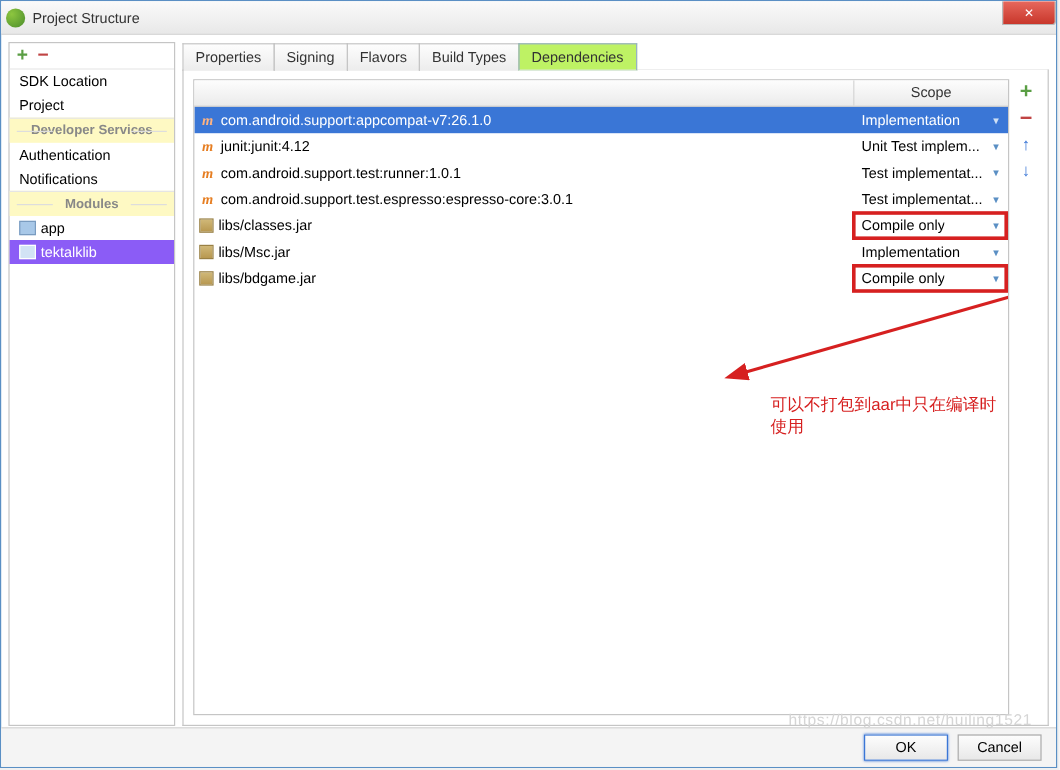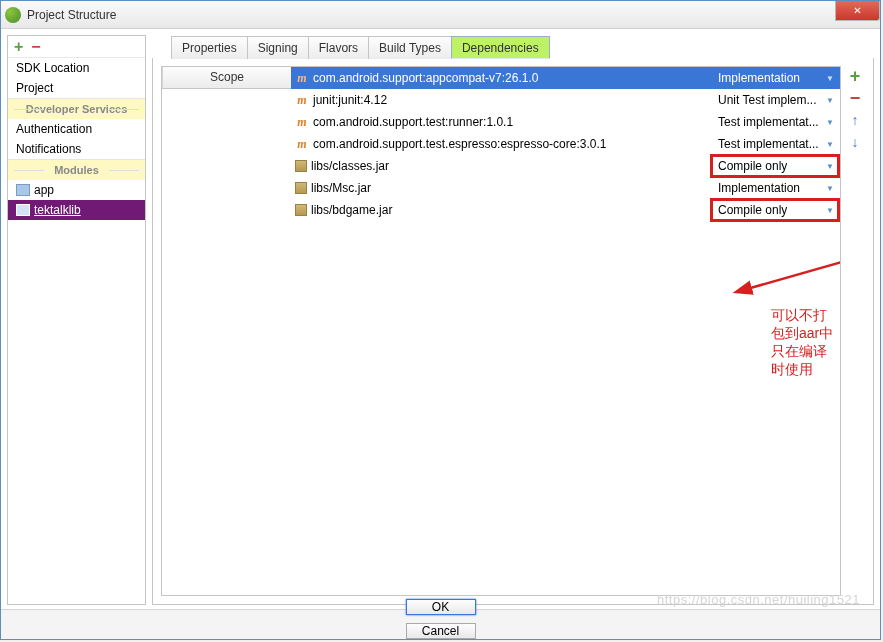--- a/index.html
+++ b/index.html
@@ -18,31 +18,31 @@
     .sidebar { width: 139px; border: 1px solid #c5c5c5; background: #fff; display: flex; flex-direction: column; }
     .sidebar-toolbar { height: 22px; display: flex; align-items: center; padding: 0 6px; gap: 8px; border-bottom: 1px solid #e8e8e8; }
     .plus-icon { color: #5a9e44; font-size: 16px; font-weight: bold; cursor: pointer; }
     .minus-icon { color: #c04444; font-size: 16px; font-weight: bold; cursor: pointer; }
     .sidebar-item { padding: 3px 8px; color: #000000; cursor: pointer; }
     .sidebar-header { padding: 4px 6px; color: #888; font-weight: bold; text-align: center; border-top: 1px solid #e5e5e5; background: #fef9c3; font-size: 11px; position: relative; }
     .sidebar-header::before, .sidebar-header::after { content:""; position:absolute; top:50%; width: 30px; height:1px; background:#ddd; }
     .sidebar-header::before { left: 6px; }
     .sidebar-header::after { right: 6px; }
     .module-item { padding: 3px 8px; display: flex; align-items: center; gap: 4px; cursor: pointer; }
-    .module-item.selected { background: #701a75; color: #fff; text-decoration: underline; }
+    .module-item.selected { background: #8b5cf6; color: #fff; }
     .mod-icon { width: 14px; height: 12px; background: #a8c8e8; border: 1px solid #7a9cc0; }
     .module-item.selected .mod-icon { background: #d2e3f5; border-color:#fff; }
     
     .main { flex: 1; display: flex; flex-direction: column; }
-    .tabs { display: flex; height: 24px; border-bottom: 1px solid #b8b8b8; margin-left: 19px; }
+    .tabs { display: flex; height: 24px; border-bottom: 1px solid #b8b8b8; }
     .tab { padding: 4px 10px; border: 1px solid #c5c5c5; background: linear-gradient(#fdfdfd, #ececec); margin-right: -1px; cursor: pointer; color: #333; border-bottom: none; position: relative; top: 1px; }
     .tab.active { background: #bef264; border: 1px solid #98b0c8; border-bottom: 1px solid #e0e8ef; z-index: 2; }
     
     .content-area { flex: 1; border: 1px solid #c5c5c5; border-top: none; background: #fff; display: flex; margin-top: -1px; padding: 8px; gap: 4px; }
-    .table-wrap { flex: 1; border: 1px solid #c5c5c5; display: flex; flex-direction: row; position: relative; }
+    .table-wrap { flex: 1; border: 1px solid #c5c5c5; display: flex; flex-direction: column; position: relative; }
     .table-header { display: flex; height: 22px; background: linear-gradient(#fdfdfd, #ebebeb); border-bottom: 1px solid #c5c5c5; }
     .th-name { flex: 1; border-right: 1px solid #d5d5d5; }
     .th-scope { width: 128px; text-align: center; padding-top: 3px; color: #333; }
     .table-body { flex: 1; overflow: hidden; position: relative; }
     .row { display: flex; height: 22px; align-items: center; }
     .row.selected { background: #3a76d6; color: #fff; }
     .cell-name { flex: 1; display: flex; align-items: center; padding-left: 4px; gap: 4px; }
     .cell-scope { width: 128px; padding: 0 6px; display: flex; align-items: center; justify-content: space-between; }
     .m-icon { color: #e67e22; font-weight: bold; font-style: italic; font-family: Georgia, serif; width: 14px; text-align: center; }
     .row.selected .m-icon { color: #ffb380; }
@@ -54,21 +54,21 @@
     
     .right-toolbar { width: 20px; display: flex; flex-direction: column; align-items: center; gap: 6px; padding-top: 2px; }
     .rt-btn { width: 16px; height: 16px; display: flex; align-items: center; justify-content: center; cursor: pointer; font-weight: bold; }
     .rt-green { color: #5a9e44; font-size: 18px; }
     .rt-red { color: #c04444; font-size: 18px; }
     .rt-blue { color: #3a76d6; font-size: 14px; }
     
     .annotation { position: absolute; color: #d62020; font-size: 14px; }
     .arrow-svg { position: absolute; pointer-events: none; }
     
-    .footer { height: 30px; border-top: 1px solid #d5d5d5; display: flex; align-items: center; justify-content: flex-end; padding: 0 12px; gap: 8px; background: #f4f4f4; position: absolute; bottom: 0; left: 0; right: 0; flex-direction: column; }
+    .footer { height: 30px; border-top: 1px solid #d5d5d5; display: flex; align-items: center; justify-content: flex-end; padding: 16px 12px; gap: 8px; background: #f4f4f4; position: absolute; bottom: 0; left: 0; right: 0; }
     .btn { min-width: 70px; height: 22px; background: linear-gradient(#fdfdfd, #e8e8e8); border: 1px solid #aaa; cursor: pointer; }
     .btn.primary { border: 1px solid #3a76d6; box-shadow: 0 0 2px #3a76d6; }
     
     .watermark { position: absolute; right: 20px; bottom: 32px; color: #d5d5d5; font-size: 13px; letter-spacing: 0.5px; }
   </style>
 </head>
 <body>
 
 <div class="window">
   <div class="titlebar">

